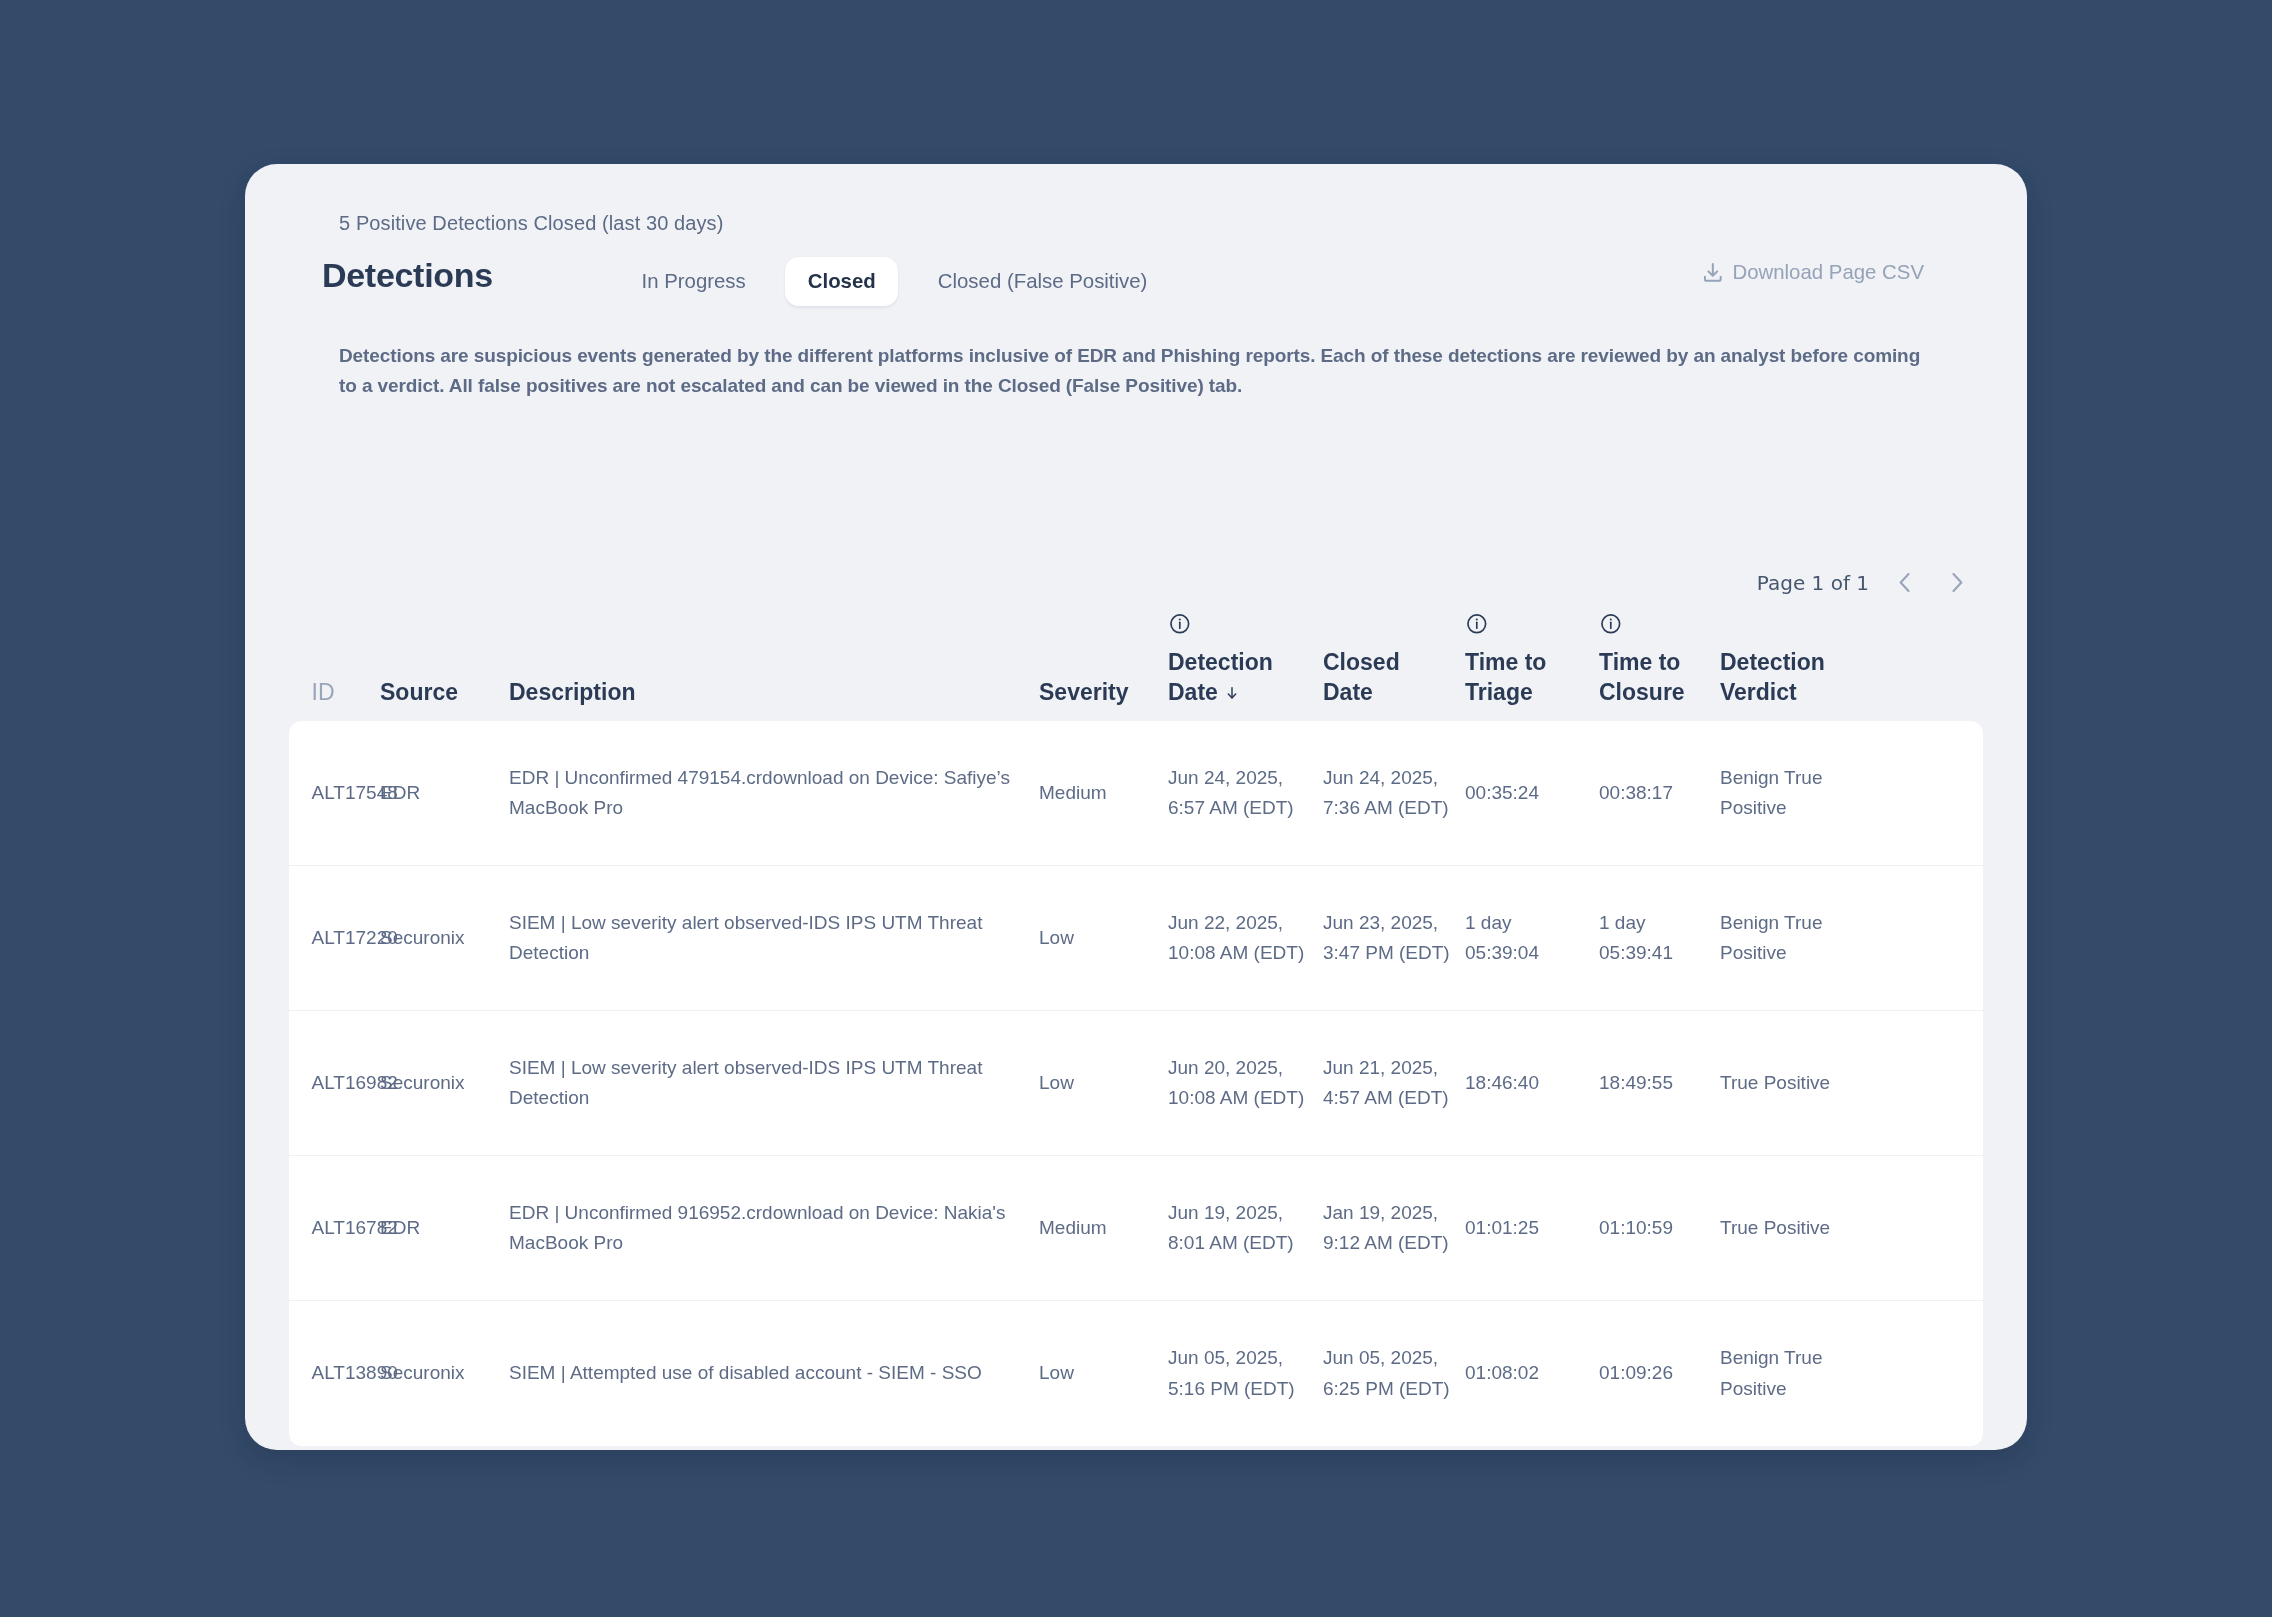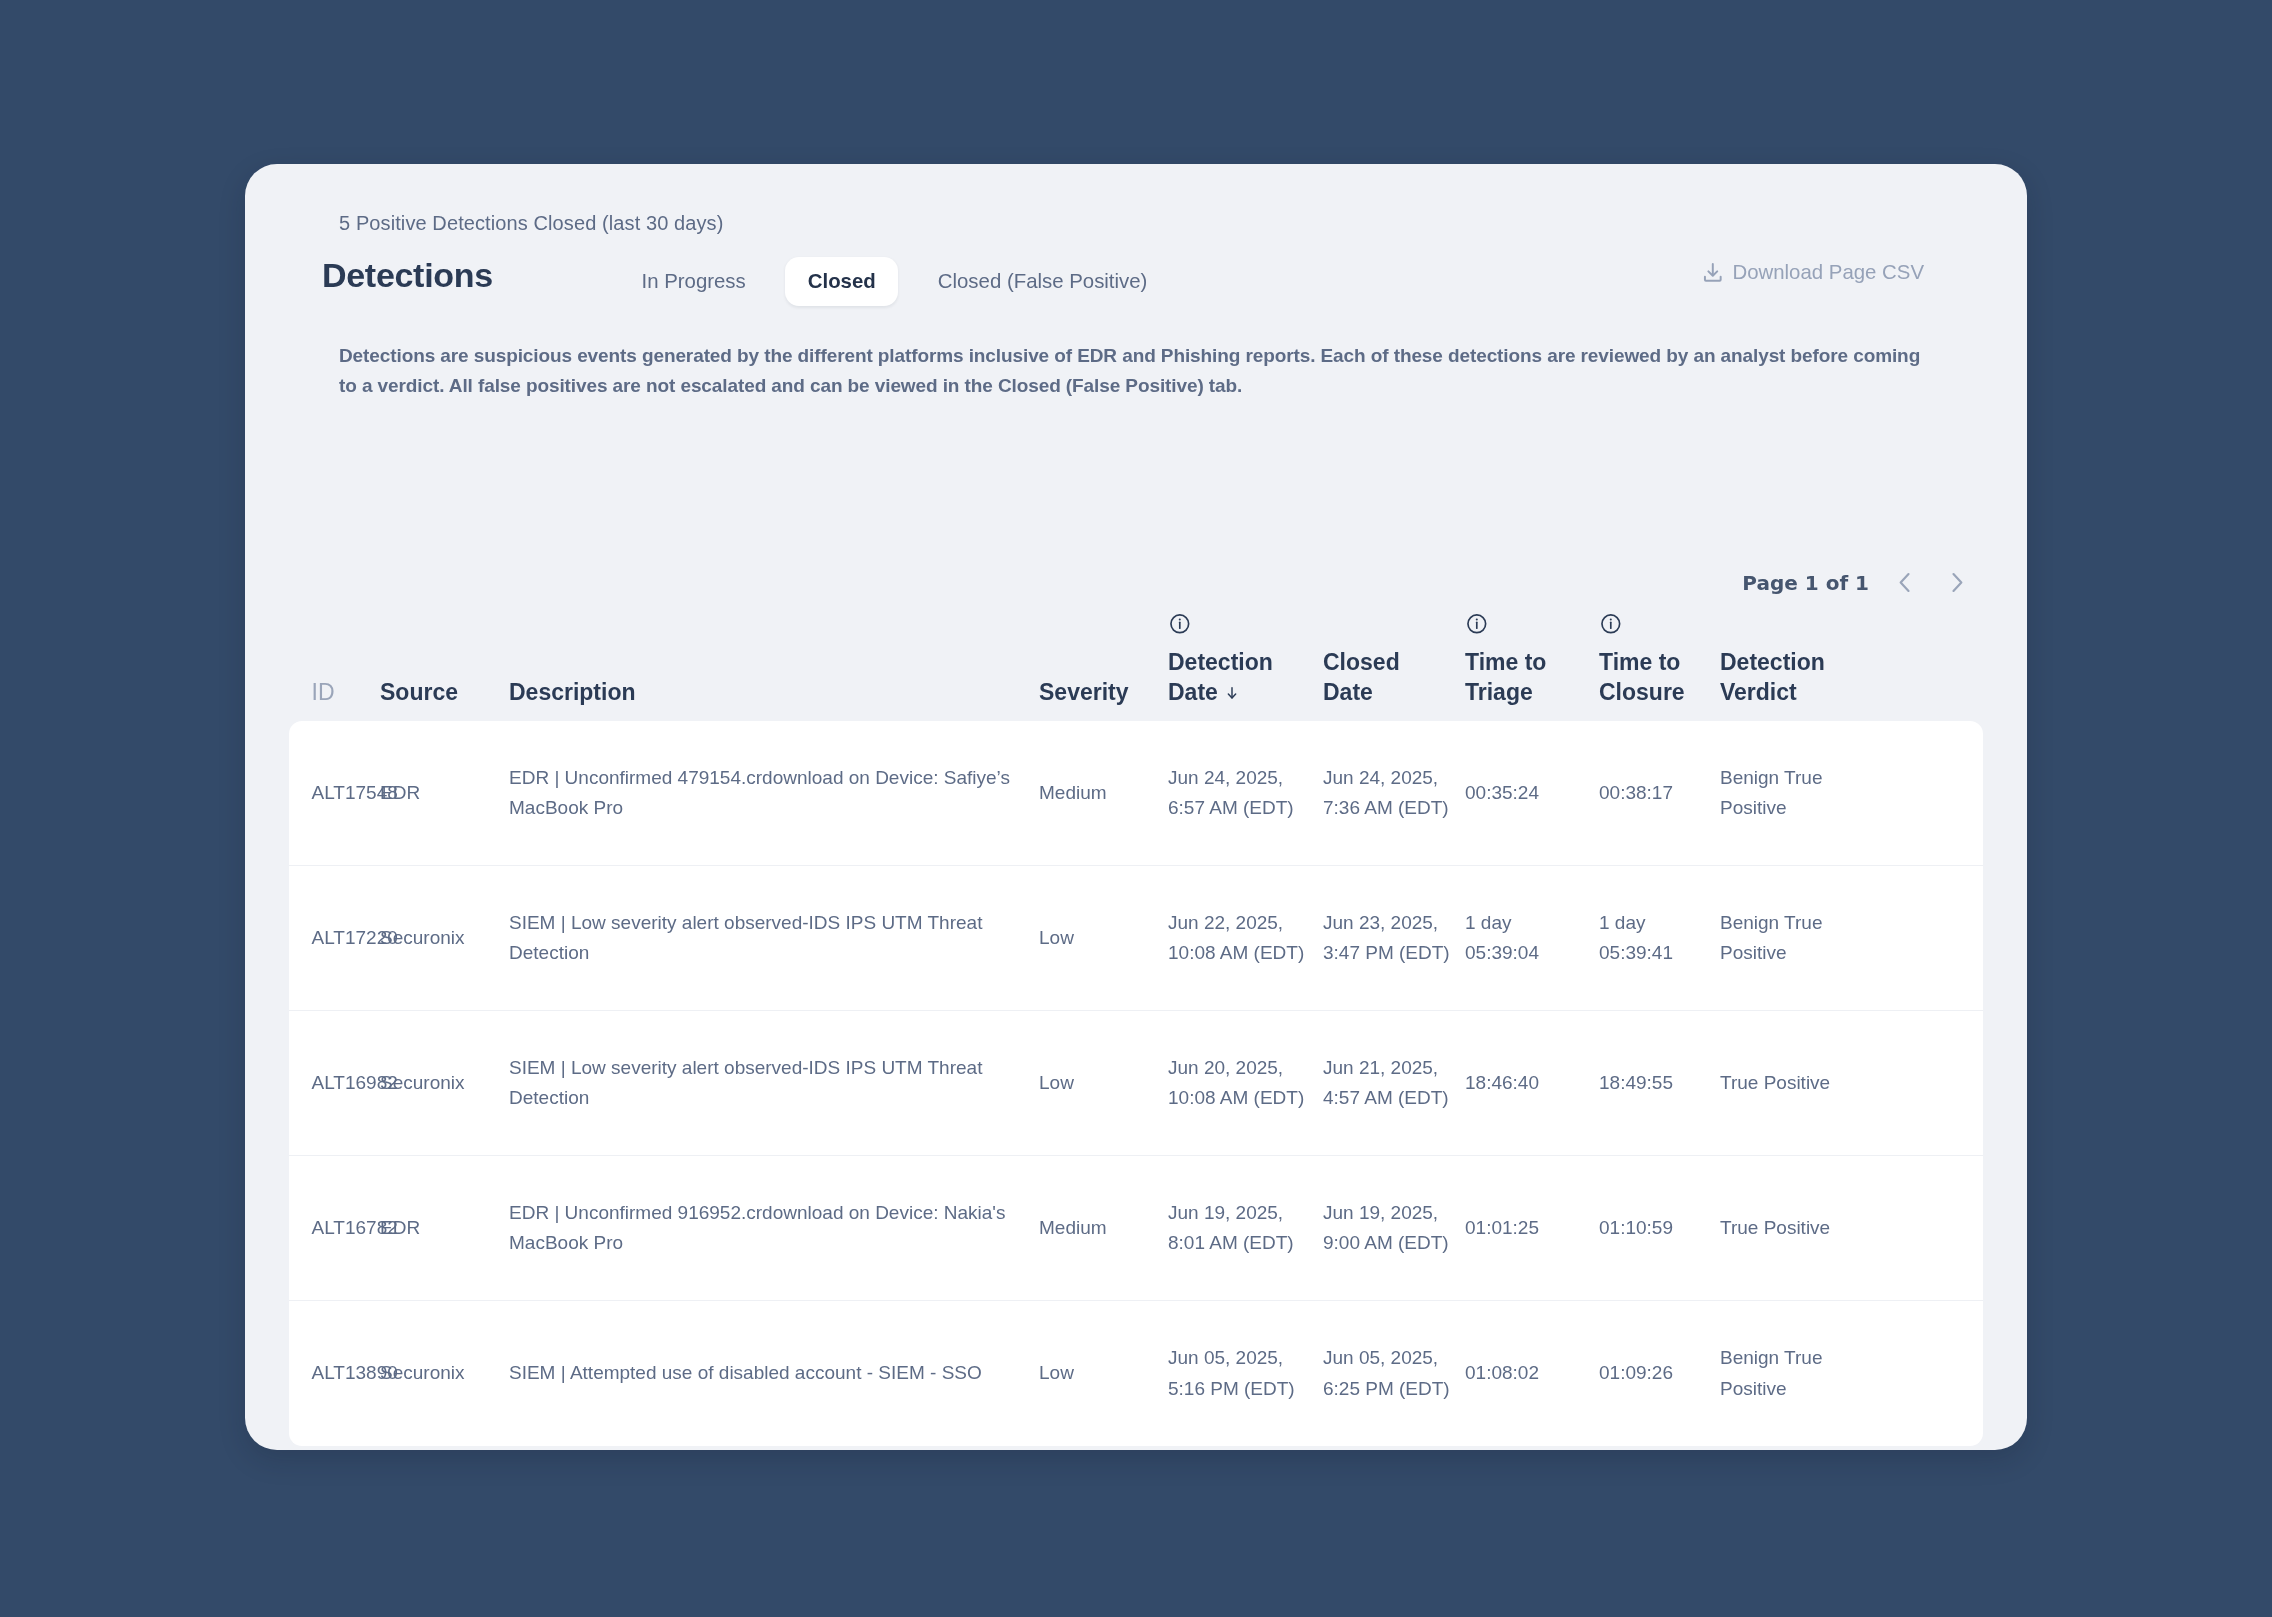--- a/index.html
+++ b/index.html
@@ -116,21 +116,20 @@
   
   .pager {
     position: absolute;
     display: flex;
     align-items: center;
     gap: 22px;
     font-family: "DejaVu Sans", sans-serif;
     font-size: 20px;
     color: #46566f;
     white-space: nowrap;
-    font-weight: bold;
   }
   .pager.top { right: 56px; top: 404px; }
 
   .chev {
     width: 29px; height: 29px;
     display: block;
     cursor: pointer;
   }
 
   
@@ -342,21 +341,21 @@
           <div class="td c-ttc">18:49:55</div>
           <div class="td c-verd">True Positive</div>
         </div>
 
         <div class="tr">
           <div class="td c-id id-cell">ALT16782</div>
           <div class="td c-source">EDR</div>
           <div class="td c-desc">EDR | Unconfirmed 916952.crdownload on Device: Nakia's MacBook Pro</div>
           <div class="td c-sev">Medium</div>
           <div class="td c-ddate">Jun 19, 2025, 8:01 AM (EDT)</div>
-          <div class="td c-cdate">Jun 19, 2025, 9:00 AM (EDT)</div>
+          <div class="td c-cdate">Jan 19, 2025, 9:12 AM (EDT)</div>
           <div class="td c-ttt">01:01:25</div>
           <div class="td c-ttc">01:10:59</div>
           <div class="td c-verd">True Positive</div>
         </div>
 
         <div class="tr">
           <div class="td c-id id-cell">ALT13890</div>
           <div class="td c-source">Securonix</div>
           <div class="td c-desc">SIEM | Attempted use of disabled account - SIEM - SSO</div>
           <div class="td c-sev">Low</div>

